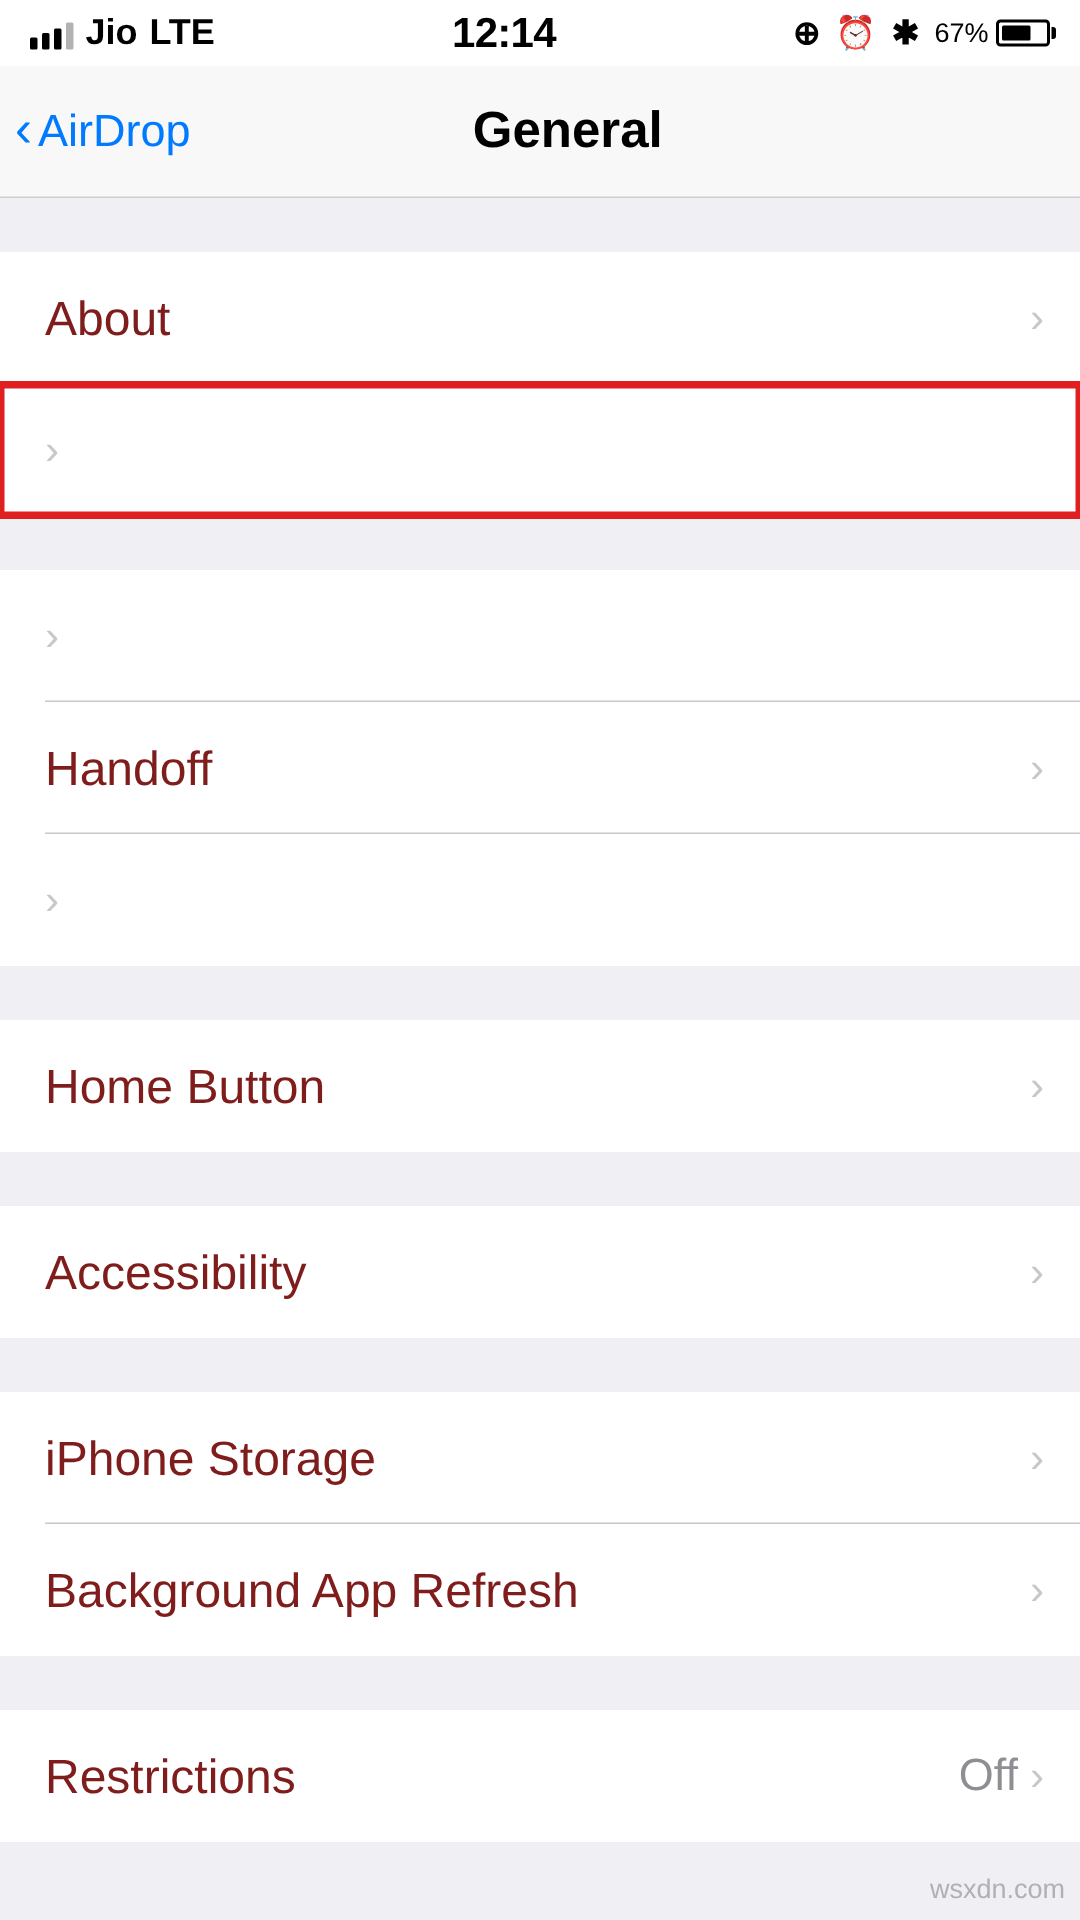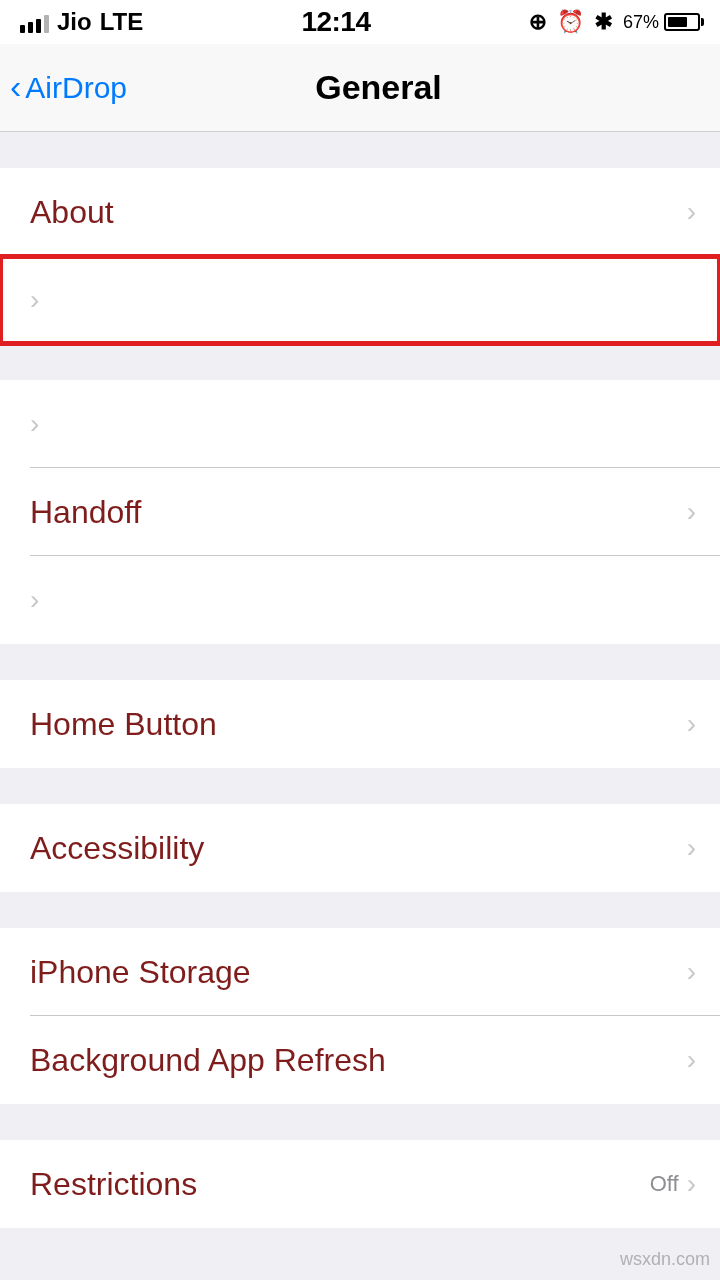--- a/index.html
+++ b/index.html
@@ -163,21 +163,21 @@
       font-size: 32px;
       color: #7f1d1d;
       font-weight: 400;
     }
     .row-right {
       display: flex;
       align-items: center;
       gap: 8px;
     }
     .row-value {
-      font-size: 22px;
+      font-size: 30px;
       color: #8e8e93;
     }
     .chevron-right {
       color: #c7c7cc;
       font-size: 28px;
       font-weight: 300;
     }
 
     
     .highlighted-row {

